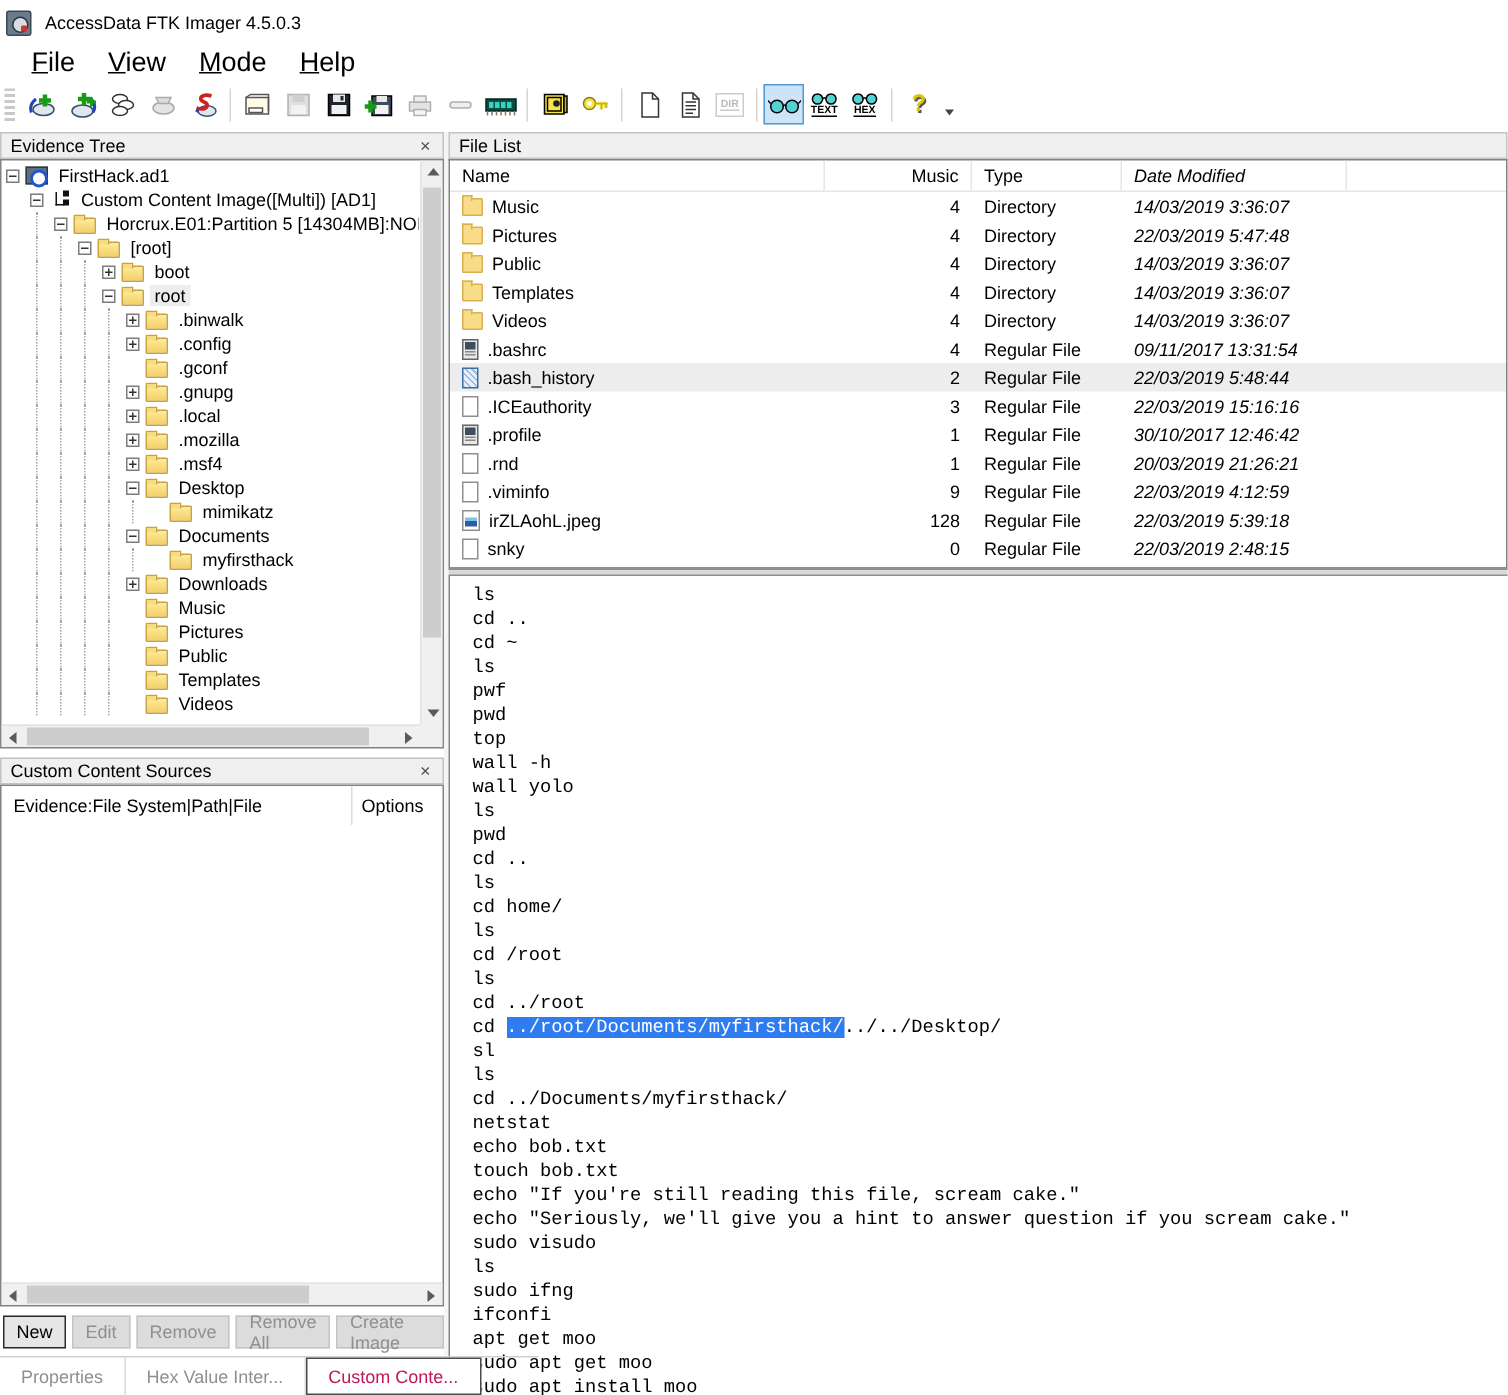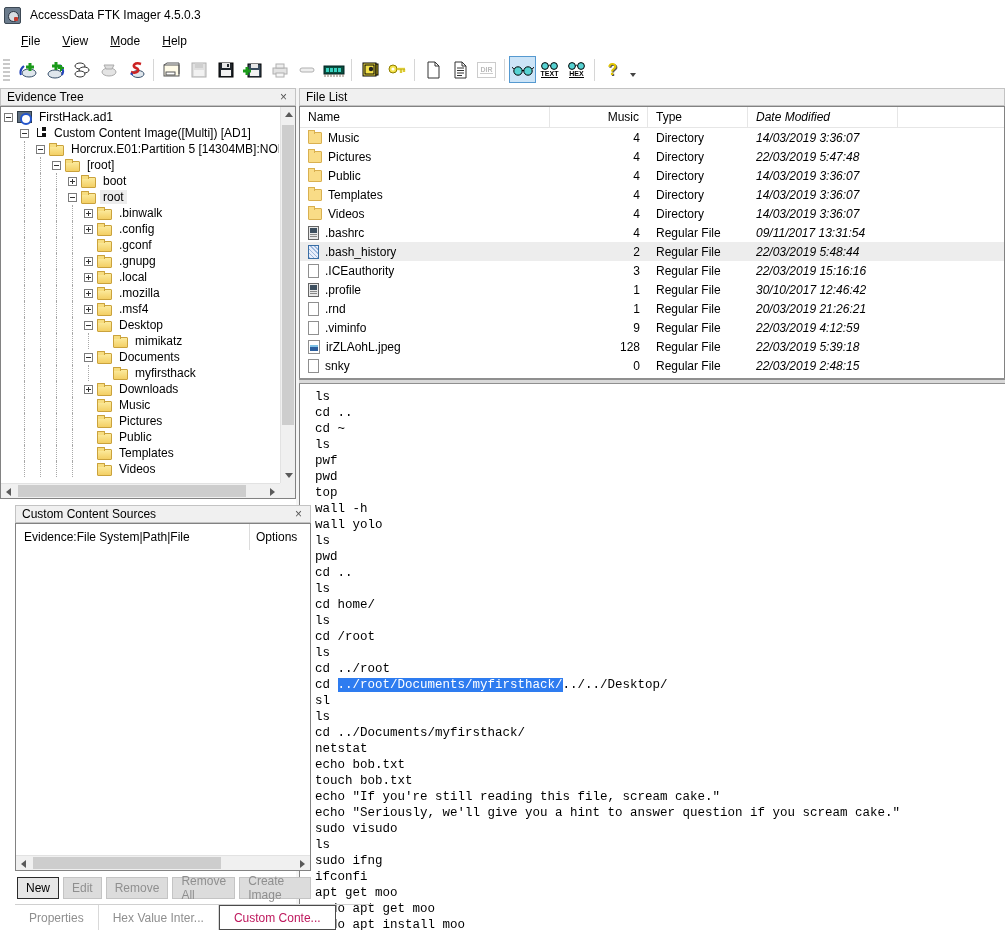--- a/index.html
+++ b/index.html
@@ -4,21 +4,21 @@
 <style>
   * { box-sizing: border-box; margin: 0; padding: 0; }
   html,body { width:1005px; height:930px; }
   body { font-family:"Liberation Sans",sans-serif; font-size:12px; color:#000; background:#fff; position:relative; overflow:hidden; }
 
   
   .titlebar { position:absolute; top:0; left:0; right:0; height:30px; display:flex; align-items:center; gap:9px; padding-left:4px; background:#fff; font-size:12px; }
   .appicon { width:17px; height:17px; background:#6b7b8c; border:1px solid #3c4854; border-radius:2px; position:relative; }
   .appicon::before { content:''; position:absolute; left:3px; top:3px; width:9px; height:9px; border-radius:50%; background:#d8dde2; border:1px solid #2a3340; }
   .appicon::after { content:''; position:absolute; right:2px; bottom:2px; width:4px; height:4px; background:#c23b2e; border-radius:1px; }
-  .menubar { position:absolute; top:30px; left:0; right:0; height:23px; display:flex; align-items:center; padding-left:10px; font-size:12px; background:#fff; }
+  .menubar { position:absolute; top:30px; left:0; right:0; height:23px; display:flex; align-items:center; padding-left:10px; font-size:18px; background:#fff; }
   .menu-item { padding:2px 11px 3px 11px; }
   .menu-item::first-letter { text-decoration:underline; }
 
   
   .toolbar { position:absolute; top:53px; left:0; right:0; height:33px; display:flex; align-items:center; padding-left:3px; background:#fff; }
   .gripper { width:7px; height:22px; margin-right:4px; background:repeating-linear-gradient(to bottom,#c9c9c9 0 2px,#fff 2px 4px); }
   .tbtn { width:27px; height:27px; display:flex; align-items:center; justify-content:center; flex:0 0 auto; border:1px solid transparent; }
   .tbtn.active { background:#cce4f7; border:1px solid #5599d0; }
   .tsep { width:1px; height:22px; background:#d6d6d6; margin:0 4px; flex:0 0 auto; }
   .tbtn svg { display:block; }
@@ -92,21 +92,21 @@
   .icon-img::before { content:''; position:absolute; left:1px; top:4px; right:1px; bottom:2px; background:linear-gradient(#7ec3e8 40%,#2c5f9e 40%); }
 
   
   .hsplit { position:absolute; left:299px; top:378px; right:0; height:6px; background:#d9d9d9; border-top:2px solid #8f8f8f; border-bottom:1px solid #8f8f8f; }
   .vsplit { position:absolute; left:296px; top:88px; width:3px; bottom:0; background:#f5f5f5; }
   .viewer { position:absolute; left:299px; top:384px; right:0; bottom:0; background:#fff; border-left:1px solid #828282; padding:5px 0 0 15px; font-family:"Liberation Mono","DejaVu Sans Mono",monospace; font-size:12.5px; line-height:16px; overflow:hidden; }
   .term-line { white-space:pre; height:16px; }
   .term-sel { background:#2e7cf0; color:#fff; }
 
   
-  .ccs-panel { position:absolute; left:0; top:505px; width:296px; height:425px;margin-left:15px; }
+  .ccs-panel { position:absolute; left:0; top:505px; width:296px; height:425px; }
   .ccs-body { position:absolute; left:0; top:18px; right:0; height:348px; background:#fff; border:1px solid #828282; overflow:hidden; }
   .ccs-cols { display:flex; height:26px; align-items:center; font-size:12px; }
   .ccs-cols .c1 { flex:1 1 auto; padding-left:8px; border-right:1px solid #dcdcdc; height:100%; display:flex; align-items:center; }
   .ccs-cols .c2 { flex:0 0 60px; padding-left:6px; }
   .ccs-buttons { position:absolute; left:2px; top:372px; display:flex; gap:4px; }
   .btn { height:22px; padding:0 8px; font-size:12px; display:flex; align-items:center; background:#dcdcdc; border:1px solid #c4c4c4; color:#8f8f8f; }
   .btn.enabled { background:#e6e6e6; border:1px solid #2b2b2b; color:#000; }
   .bottom-tabs { position:absolute; left:0; top:399px; width:359px; height:26px; border-top:1px solid #d0d0d0; display:flex; align-items:stretch; font-size:12px; }
   .tab { display:flex; align-items:center; padding:0 14px; color:#8f8f8f; border-right:1px solid #d9d9d9; }
   .tab.active { color:#be185d; border:1px solid #4a4a4a; background:#fff; }

